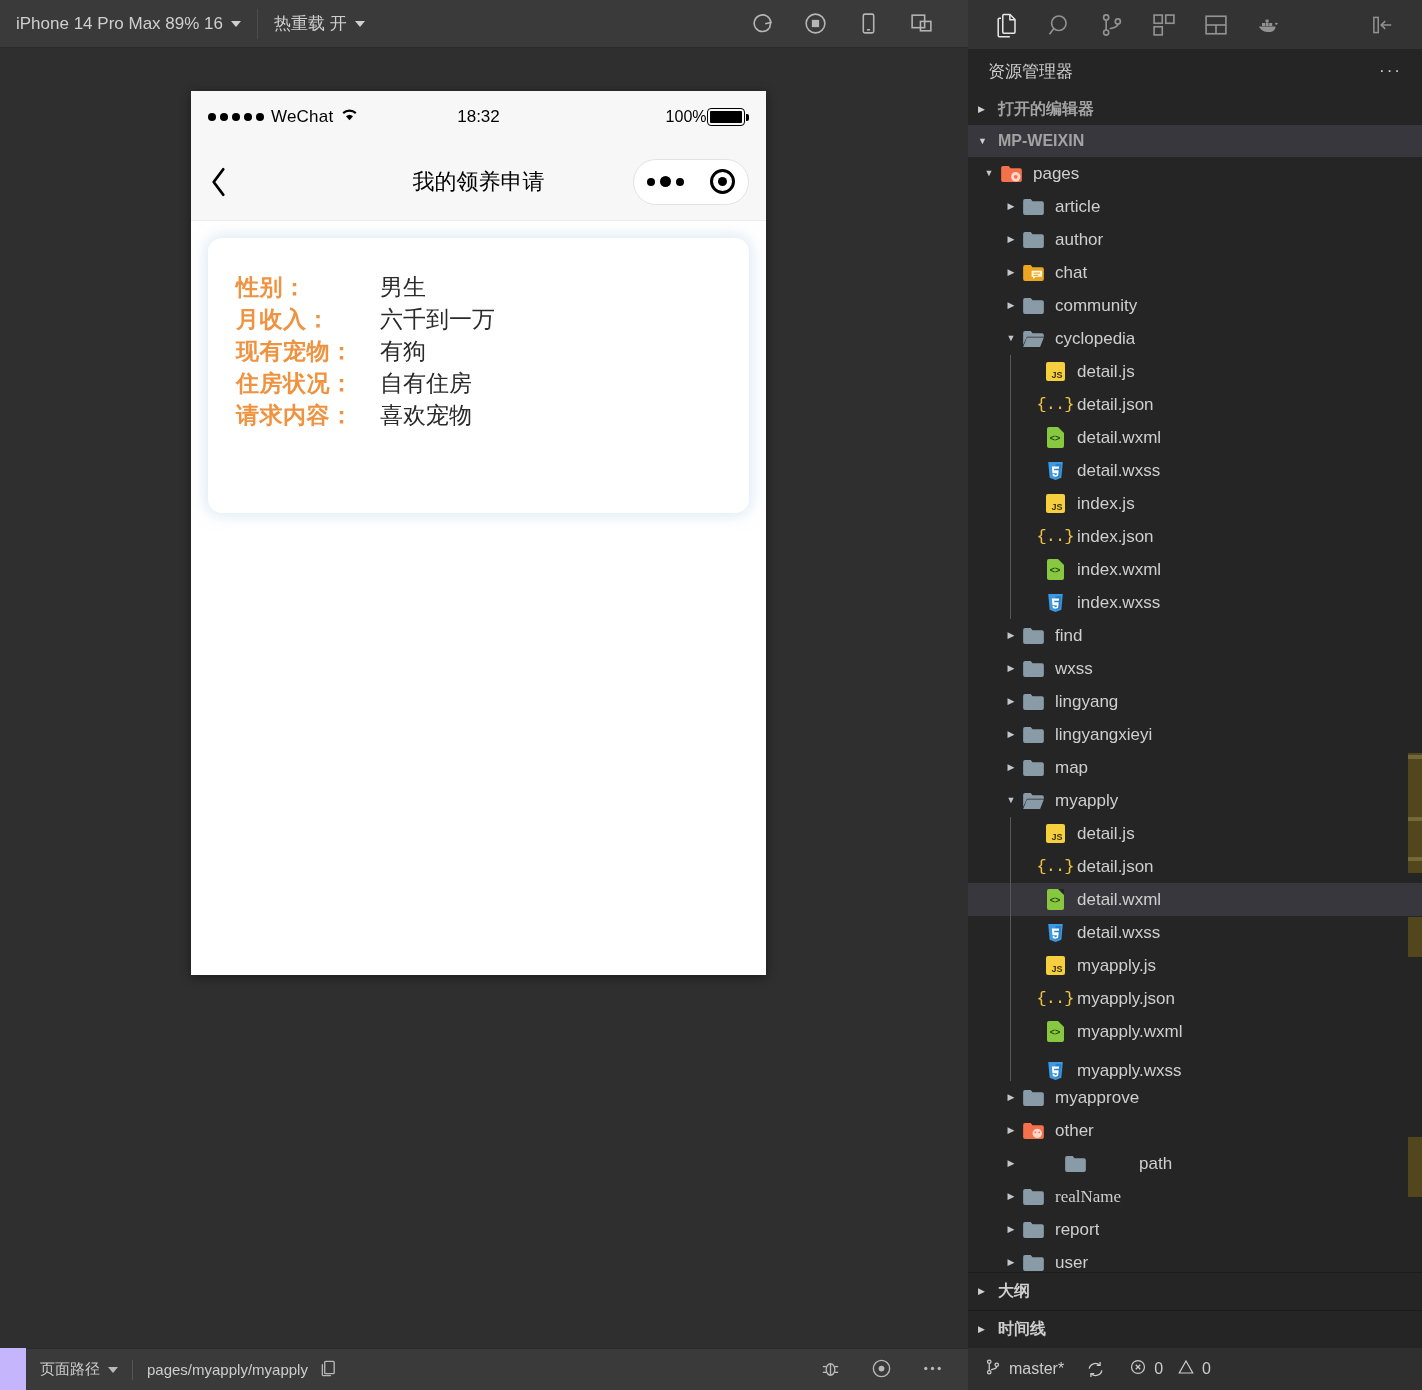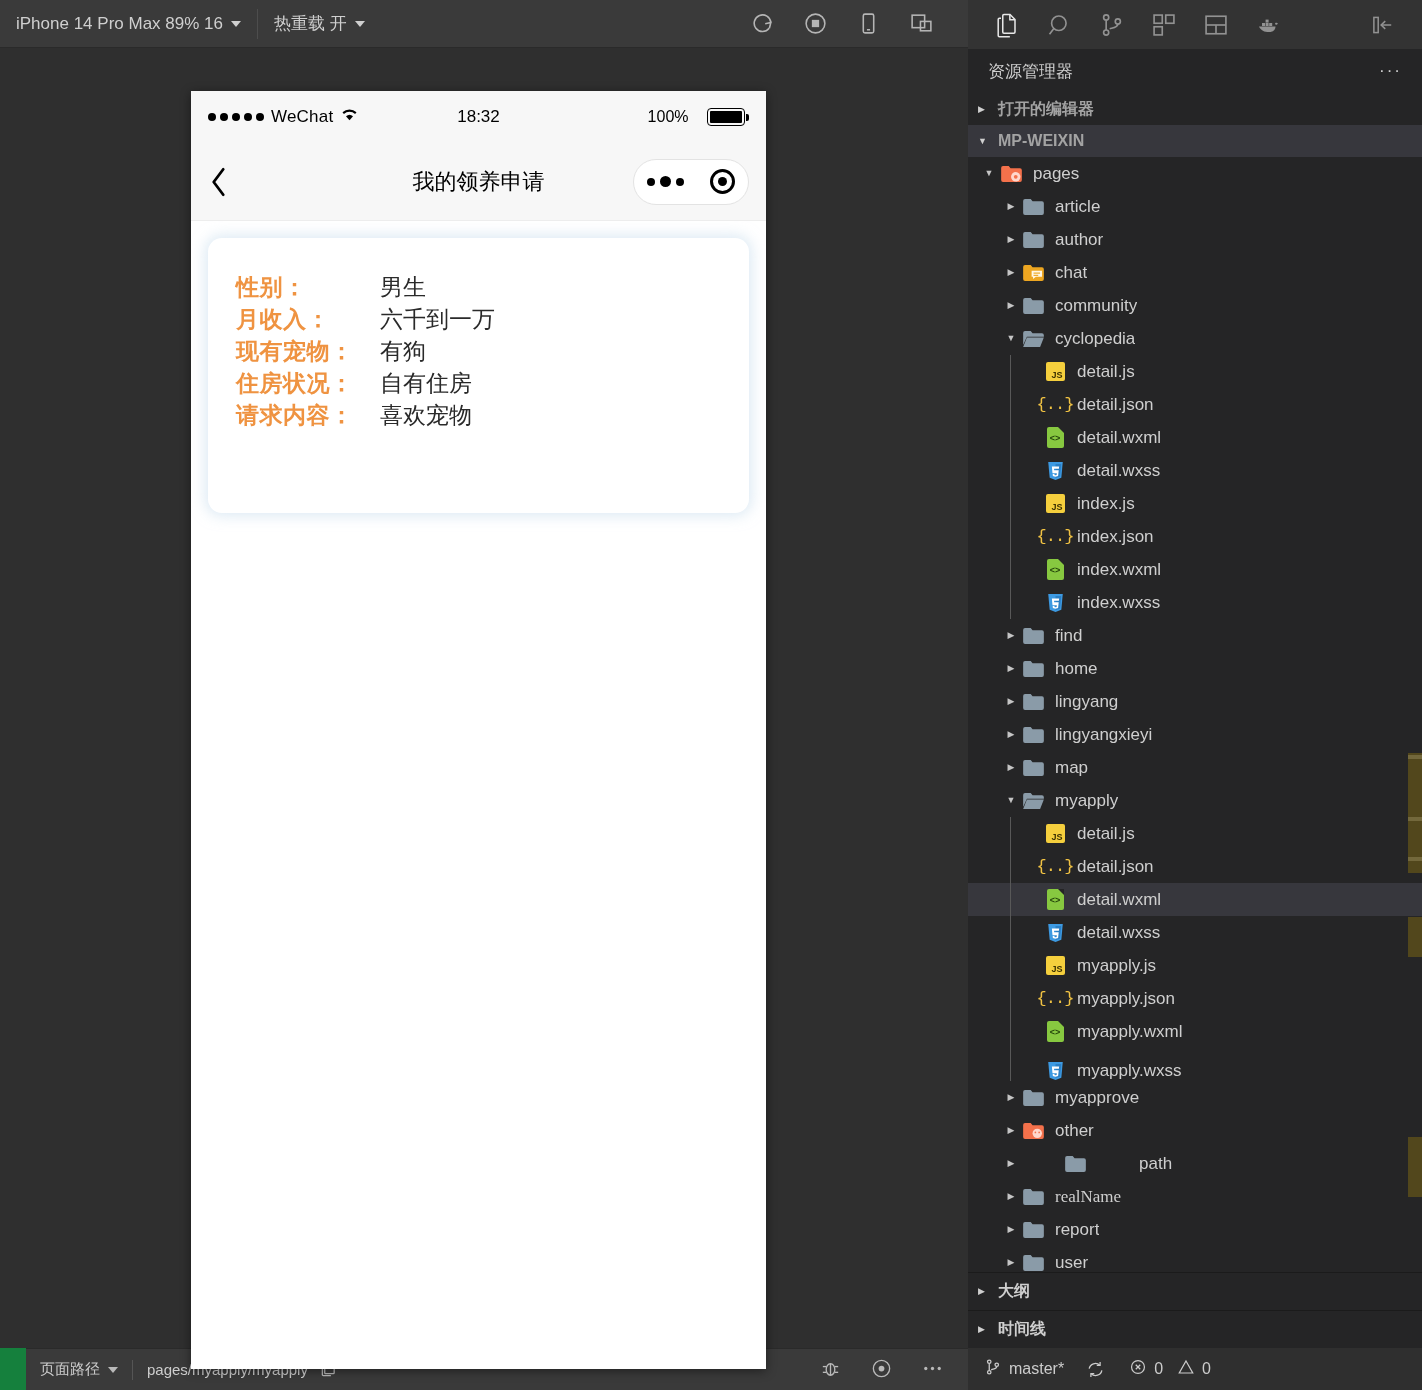--- a/index.html
+++ b/index.html
@@ -7,21 +7,21 @@
     width: 1422px; height: 1390px;
     font-family: "Liberation Sans", "DejaVu Sans", sans-serif;
     background: #2b2b2b;
     overflow: hidden;
   }
   #root { position: relative; width: 1422px; height: 1390px; display: flex; }
 
   
   .sim-panel {
     width: 968px; height: 1390px;
-    background: #15803d;
+    background: #c4b5fd;
     position: relative;
     display: flex; flex-direction: column;
   }
   .sim-toolbar {
     height: 48px; background: #3a3a3a;
     display: flex; align-items: center;
     border-bottom: 1px solid #2a2a2a;
     position: relative;
   }
   .tb-item {
@@ -39,21 +39,21 @@
   .tb-icons { display: flex; align-items: center; gap: 28px; padding-right: 34px; }
   .tb-icons svg { display: block; }
 
   .sim-stage {
     flex: 1; position: relative;
     background: #2f2f2f;
     display: flex; justify-content: center;
   }
   .device {
     position: absolute; left: 191px; top: 43px;
-    width: 575px; height: 1278px;
+    width: 575px; height: 884px;
     background: #ffffff;
     box-shadow: 0 2px 10px rgba(0,0,0,.45);
     overflow: hidden;
     display: flex; flex-direction: column;
   }
   
   .wx-status {
     height: 52px; background: #f7f7f7;
     display: flex; align-items: center;
     padding: 0 17px;
@@ -61,21 +61,21 @@
     position: relative;
   }
   .sb-left { display: flex; align-items: center; gap: 7px; }
   .sb-dots { display: flex; gap: 4px; }
   .sb-dots i { width: 8px; height: 8px; border-radius: 50%; background: #000; display: block; }
   .sb-carrier { font-size: 17px; letter-spacing: .2px; }
   .sb-time {
     position: absolute; left: 0; right: 0; text-align: center;
     font-size: 17px; pointer-events: none;
   }
-  .sb-right { margin-left: auto; display: flex; align-items: center; gap: 18px; font-size: 16px; }
+  .sb-right { margin-left: auto; display: flex; align-items: center; gap: 0; font-size: 16px; }
   .batt { display: flex; align-items: center; }
   .batt-body {
     width: 38px; height: 18px; border: 1.6px solid #000; border-radius: 4px;
     padding: 2px; display: flex;
   }
   .batt-fill { flex: 1; background: #000; border-radius: 1px; }
   .batt-cap { width: 3px; height: 7px; background: #000; margin-left: 1.5px; border-radius: 0 2px 2px 0; }
 
   
   .wx-nav {
@@ -610,21 +610,21 @@
           </span>
           <span class="nm">find</span>
         </div>
         <div class="row" style="padding-left: 34px;">
           <span class="twisty right"></span>
           <span class="ico">
             <svg class="ic-folder" viewBox="0 0 22 17">
               <path d="M0 2a2 2 0 0 1 2-2h6l2 2.4h10a2 2 0 0 1 2 2V15a2 2 0 0 1-2 2H2a2 2 0 0 1-2-2z" fill="#8a9ba8"></path>
             </svg>
           </span>
-          <span class="nm">home</span>
+          <span class="nm">wxss</span>
         </div>
         <div class="row" style="padding-left: 34px;">
           <span class="twisty right"></span>
           <span class="ico">
             <svg class="ic-folder" viewBox="0 0 22 17">
               <path d="M0 2a2 2 0 0 1 2-2h6l2 2.4h10a2 2 0 0 1 2 2V15a2 2 0 0 1-2 2H2a2 2 0 0 1-2-2z" fill="#8a9ba8"></path>
             </svg>
           </span>
           <span class="nm">lingyang</span>
         </div>

